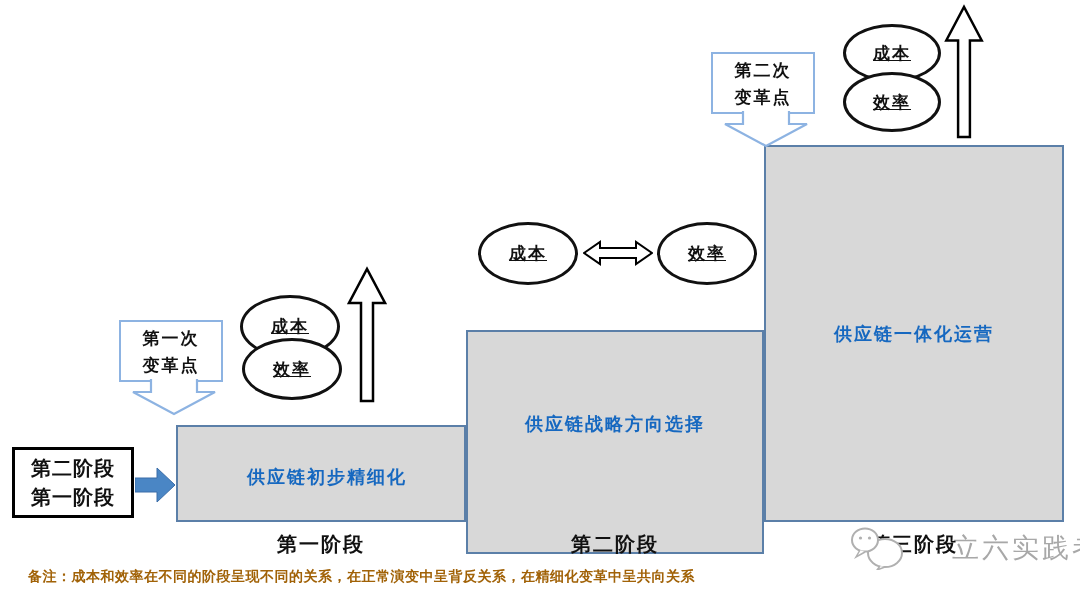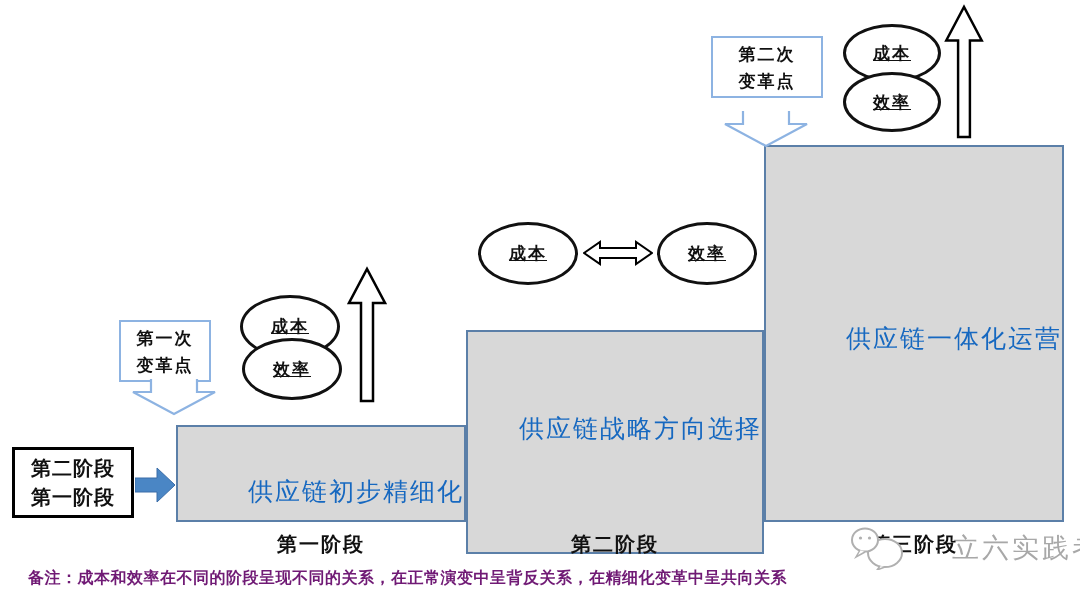--- a/index.html
+++ b/index.html
@@ -8,24 +8,24 @@
     font-family:"DejaVu Sans","Liberation Sans",sans-serif;overflow:hidden;
   }
   
   .step{
     position:absolute;background:#d8d8d8;border:2px solid #5b7fa8;box-sizing:border-box;
   }
   #step1{left:176px;top:425px;width:290px;height:97px;}
   #step2{left:466px;top:330px;width:298px;height:224px;}
   #step3{left:764px;top:145px;width:300px;height:377px;}
   .step-title{
-    position:absolute;width:100%;text-align:right;
-    color:#1668c0;font-weight:normal;font-size:25px;letter-spacing:2px;
+    position:absolute;width:100%;text-align:center;
+    color:#1668c0;font-weight:bold;font-size:18px;letter-spacing:2px;
   }
-  #step1 .step-title{top:48px;}
+  #step1 .step-title{top:38px;padding-left:6px;}
   #step2 .step-title{top:80px;}
   #step3 .step-title{top:175px;}
   
   .stage-label{
     position:absolute;top:531px;text-align:center;color:#111;
     font-weight:bold;font-size:20px;letter-spacing:2px;z-index:3;
   }
   #stage-label-1{left:176px;width:290px;}
   #stage-label-2{left:466px;width:298px;}
   #stage-label-3{left:764px;width:300px;}
@@ -35,22 +35,22 @@
     border:3px solid #000;background:#fff;box-sizing:border-box;
     text-align:center;font-weight:bold;font-size:20px;line-height:29px;
     padding-top:4px;color:#111;letter-spacing:1px;
   }
   
   .callout{
     position:absolute;border:2px solid #8db3e2;background:#fff;box-sizing:border-box;
     text-align:center;font-weight:bold;font-size:17px;line-height:27px;
     padding-top:3px;color:#111;letter-spacing:2px;
   }
-  #callout-1{left:119px;top:320px;width:92px;height:62px;}
-  #callout-2{left:711px;top:36px;width:112px;height:62px;}
+  #callout-1{left:119px;top:320px;width:104px;height:62px;}
+  #callout-2{left:711px;top:52px;width:104px;height:62px;}
   .down-arrow{position:absolute;}
   #down-arrow-1{left:129px;top:379px;}
   #down-arrow-2{left:721px;top:111px;}
   
   .oval{
     position:absolute;background:#fff;border:3px solid #111;border-radius:50%;
     box-sizing:border-box;display:flex;align-items:center;justify-content:center;
     font-weight:bold;font-size:17px;color:#111;letter-spacing:2px;text-decoration:underline;
   }
   #oval-cost-1{left:240px;top:295px;width:100px;height:63px;}
@@ -60,21 +60,21 @@
   #oval-cost-3{left:843px;top:24px;width:98px;height:58px;}
   #oval-eff-3 {left:843px;top:72px;width:98px;height:60px;}
   
   #up-arrow-1{position:absolute;left:347px;top:266px;}
   #up-arrow-3{position:absolute;left:944px;top:4px;}
   #double-arrow{position:absolute;left:583px;top:240px;}
   #right-arrow{position:absolute;left:135px;top:465px;}
   
   .note{
     position:absolute;left:28px;top:568px;width:1050px;
-    font-weight:bold;font-size:16px;color:#701a75;white-space:nowrap;letter-spacing:0.5px;
+    font-weight:bold;font-size:14px;color:#a16207;white-space:nowrap;letter-spacing:0.5px;
   }
   
   .watermark-text{
     position:absolute;left:952px;top:530px;z-index:2;
     color:#a8a8a8;font-size:27px;font-weight:500;letter-spacing:3px;white-space:nowrap;
   }
   #watermark-logo{position:absolute;left:850px;top:526px;z-index:5;}
 </style>
 </head>
 <body>

